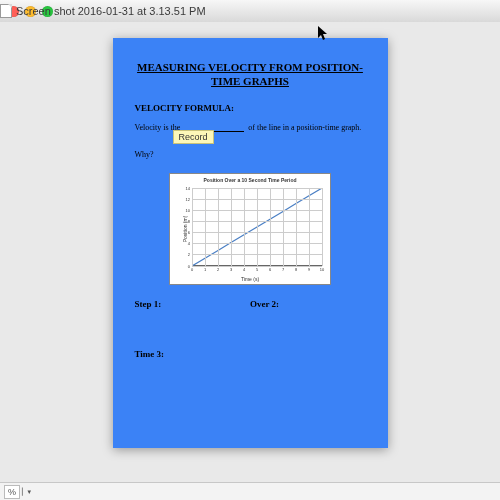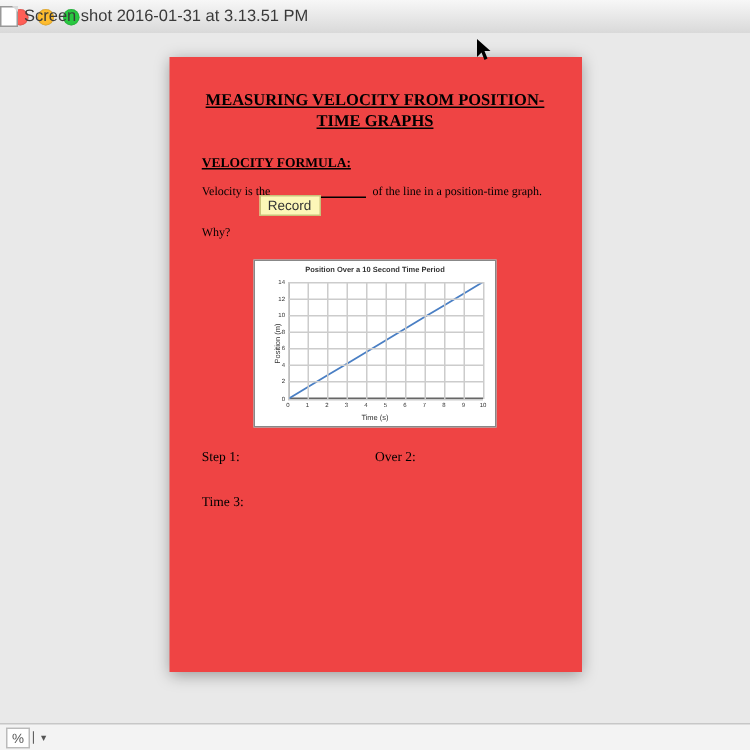--- a/index.html
+++ b/index.html
@@ -10,41 +10,41 @@
   .dot{width:11px;height:11px;border-radius:50%;box-shadow:inset 0 0 1px rgba(0,0,0,.4);}
   .red{background:#ff5f57;}
   .yellow{background:#febc2e;}
   .green{background:#28c840;}
   .wintitle{position:absolute;left:0;right:0;text-align:left;pointer-events:none;}
   .wintitle span{vertical-align:middle;}
   .fileicon{display:inline-block;width:10px;height:12px;background:#fff;border:1px solid #999;margin-right:4px;vertical-align:middle;position:relative;}
   .fileicon:after{content:"";position:absolute;right:-1px;top:-1px;width:0;height:0;border-top:4px solid #d9d9d9;border-left:4px solid transparent;}
   
   .viewer{position:absolute;top:22px;left:0;right:0;bottom:18px;background:#e9e9e9;display:flex;justify-content:center;padding-top:16px;}
-  .page{width:275px;height:410px;background:#ef4444;box-shadow:0 2px 10px rgba(0,0,0,.35);padding:22px 22px 10px 22px;box-sizing:border-box;font-family:Georgia,"Times New Roman",serif;color:#000;position:relative;}
+  .page{width:275px;height:410px;background:#3b82f6;box-shadow:0 2px 10px rgba(0,0,0,.35);padding:22px 22px 10px 22px;box-sizing:border-box;font-family:Georgia,"Times New Roman",serif;color:#000;position:relative;}
   .h1{font-weight:bold;text-align:center;font-size:11px;text-decoration:underline;line-height:1.3;margin-bottom:14px;}
-  .h2{font-weight:bold;font-size:9px;text-decoration:underline;margin-bottom:4px;}
+  .h2{font-weight:bold;font-size:9px;margin-bottom:4px;}
   .line{font-size:8px;margin-top:10px;}
   .blank{display:inline-block;border-bottom:1px solid #000;width:60px;height:8px;vertical-align:bottom;margin:0 2px;}
   .why{font-size:8px;margin-top:18px;}
   .chartwrap{margin-top:14px;display:flex;justify-content:center;}
   .chart{width:160px;height:110px;border:1px solid #888;position:relative;background:#fff;font-family:Arial,sans-serif;}
   .ctitle{position:absolute;top:3px;left:0;right:0;text-align:center;font-size:5px;font-weight:bold;color:#333;}
   .plot{position:absolute;left:22px;right:8px;top:14px;bottom:18px;}
   .gridline-h,.gridline-v{position:absolute;background:#ccc;}
   .gridline-h{left:0;right:0;height:1px;}
   .gridline-v{top:0;bottom:0;width:1px;}
   .border-l{position:absolute;left:0;top:0;bottom:0;width:1px;background:#666;}
   .border-b{position:absolute;left:0;right:0;bottom:0;height:1px;background:#666;}
   .ticky{position:absolute;right:100%;transform:translateY(50%);font-size:4px;color:#333;padding-right:2px;white-space:nowrap;}
   .tickx{position:absolute;top:100%;transform:translateX(-50%);font-size:4px;color:#333;padding-top:1px;}
   .xlabel{position:absolute;bottom:2px;left:0;right:0;text-align:center;font-size:5px;color:#333;}
   .ylabel{position:absolute;left:2px;top:50%;transform:translateY(-50%) rotate(-90deg);transform-origin:center;font-size:5px;color:#333;white-space:nowrap;}
   .dataline{position:absolute;left:0;top:0;width:100%;height:100%;}
-  .steps{margin-top:14px;display:grid;grid-template-columns:1fr 1fr;row-gap:20px;font-size:9px;font-weight:normal;}
+  .steps{margin-top:14px;display:grid;grid-template-columns:1fr 1fr;row-gap:40px;font-size:9px;font-weight:bold;}
   
   .cursor{position:absolute;width:12px;height:16px;pointer-events:none;z-index:5;}
   .tooltip{position:absolute;background:#fdf7b8;border:1px solid #c9c27a;font-size:9px;padding:1px 5px;color:#333;font-family:"Helvetica Neue",Arial,sans-serif;z-index:4;}
   
   .status{position:absolute;left:0;right:0;bottom:0;height:18px;background:#f3f3f3;border-top:1px solid #c7c7c7;display:flex;align-items:center;font-size:10px;color:#555;padding-left:4px;box-sizing:border-box;}
   .status .pct{border:1px solid #bbb;background:#fff;padding:0 3px;line-height:12px;font-size:9px;}
   .status .dd{margin-left:2px;font-size:7px;}
 </style>
 </head>
 <body>

